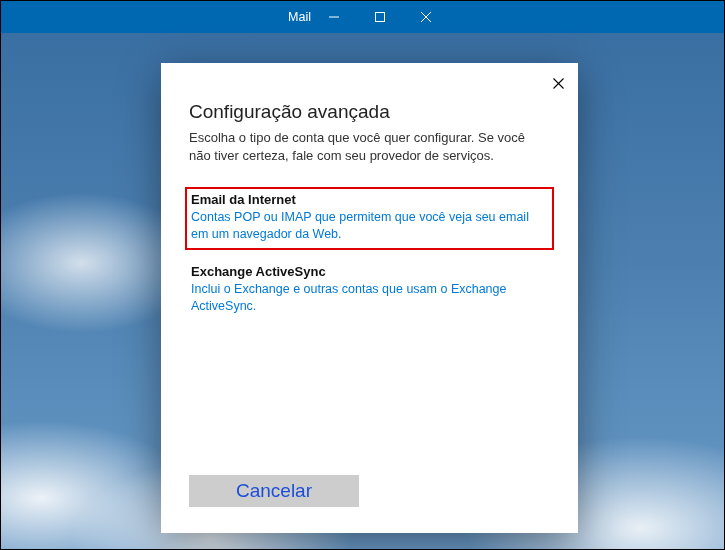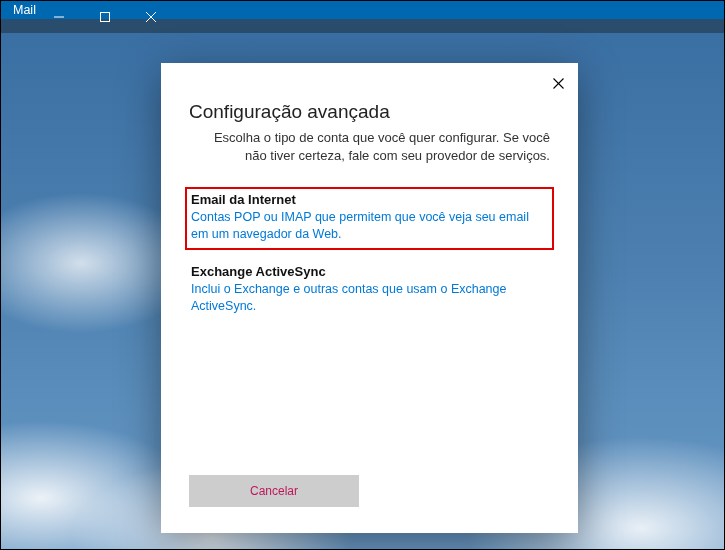--- a/index.html
+++ b/index.html
@@ -7,25 +7,25 @@
 
     .window {
       width: 725px;
       height: 550px;
       background: #2a4d6e;
       position: relative;
       border: 1px solid #000;
     }
 
     .titlebar {
-      height: 18px;
+      height: 32px;
       background: #0068b1;
       display: flex;
       align-items: center;
-      justify-content: flex-start;
+      justify-content: center;
       color: #fff;
       padding-left: 12px;
     }
     .titlebar-title { font-size: 12.5px; font-weight: 400; }
     .titlebar-controls { display: flex; height: 100%; }
     .titlebar-btn {
       width: 46px;
       height: 32px;
       display: flex;
       align-items: center;
@@ -77,21 +77,20 @@
       font-size: 19px;
       color: #222;
       font-weight: 400;
       margin-bottom: 6px;
     }
     .dialog-subtitle {
       font-size: 13px;
       color: #333;
       line-height: 1.38;
       margin-bottom: 22px;
-      text-align: right;
     }
 
     .option {
       padding: 4px 2px 6px 2px;
       margin-bottom: 10px;
       cursor: pointer;
     }
     .option-title {
       font-size: 13px;
       font-weight: 700;
@@ -110,22 +109,22 @@
     }
 
     .dialog-footer {
       padding: 0 28px 26px 28px;
     }
     .cancel-btn {
       width: 170px;
       height: 32px;
       background: #cdcdcd;
       border: none;
-      font-size: 12px;
-      color: #be185d;
+      font-size: 19px;
+      color: #1d4ed8;
       cursor: pointer;
       display: flex;
       align-items: center;
       justify-content: center;
     }
   </style>
 </head>
 <body>
 
 <div class="window">

